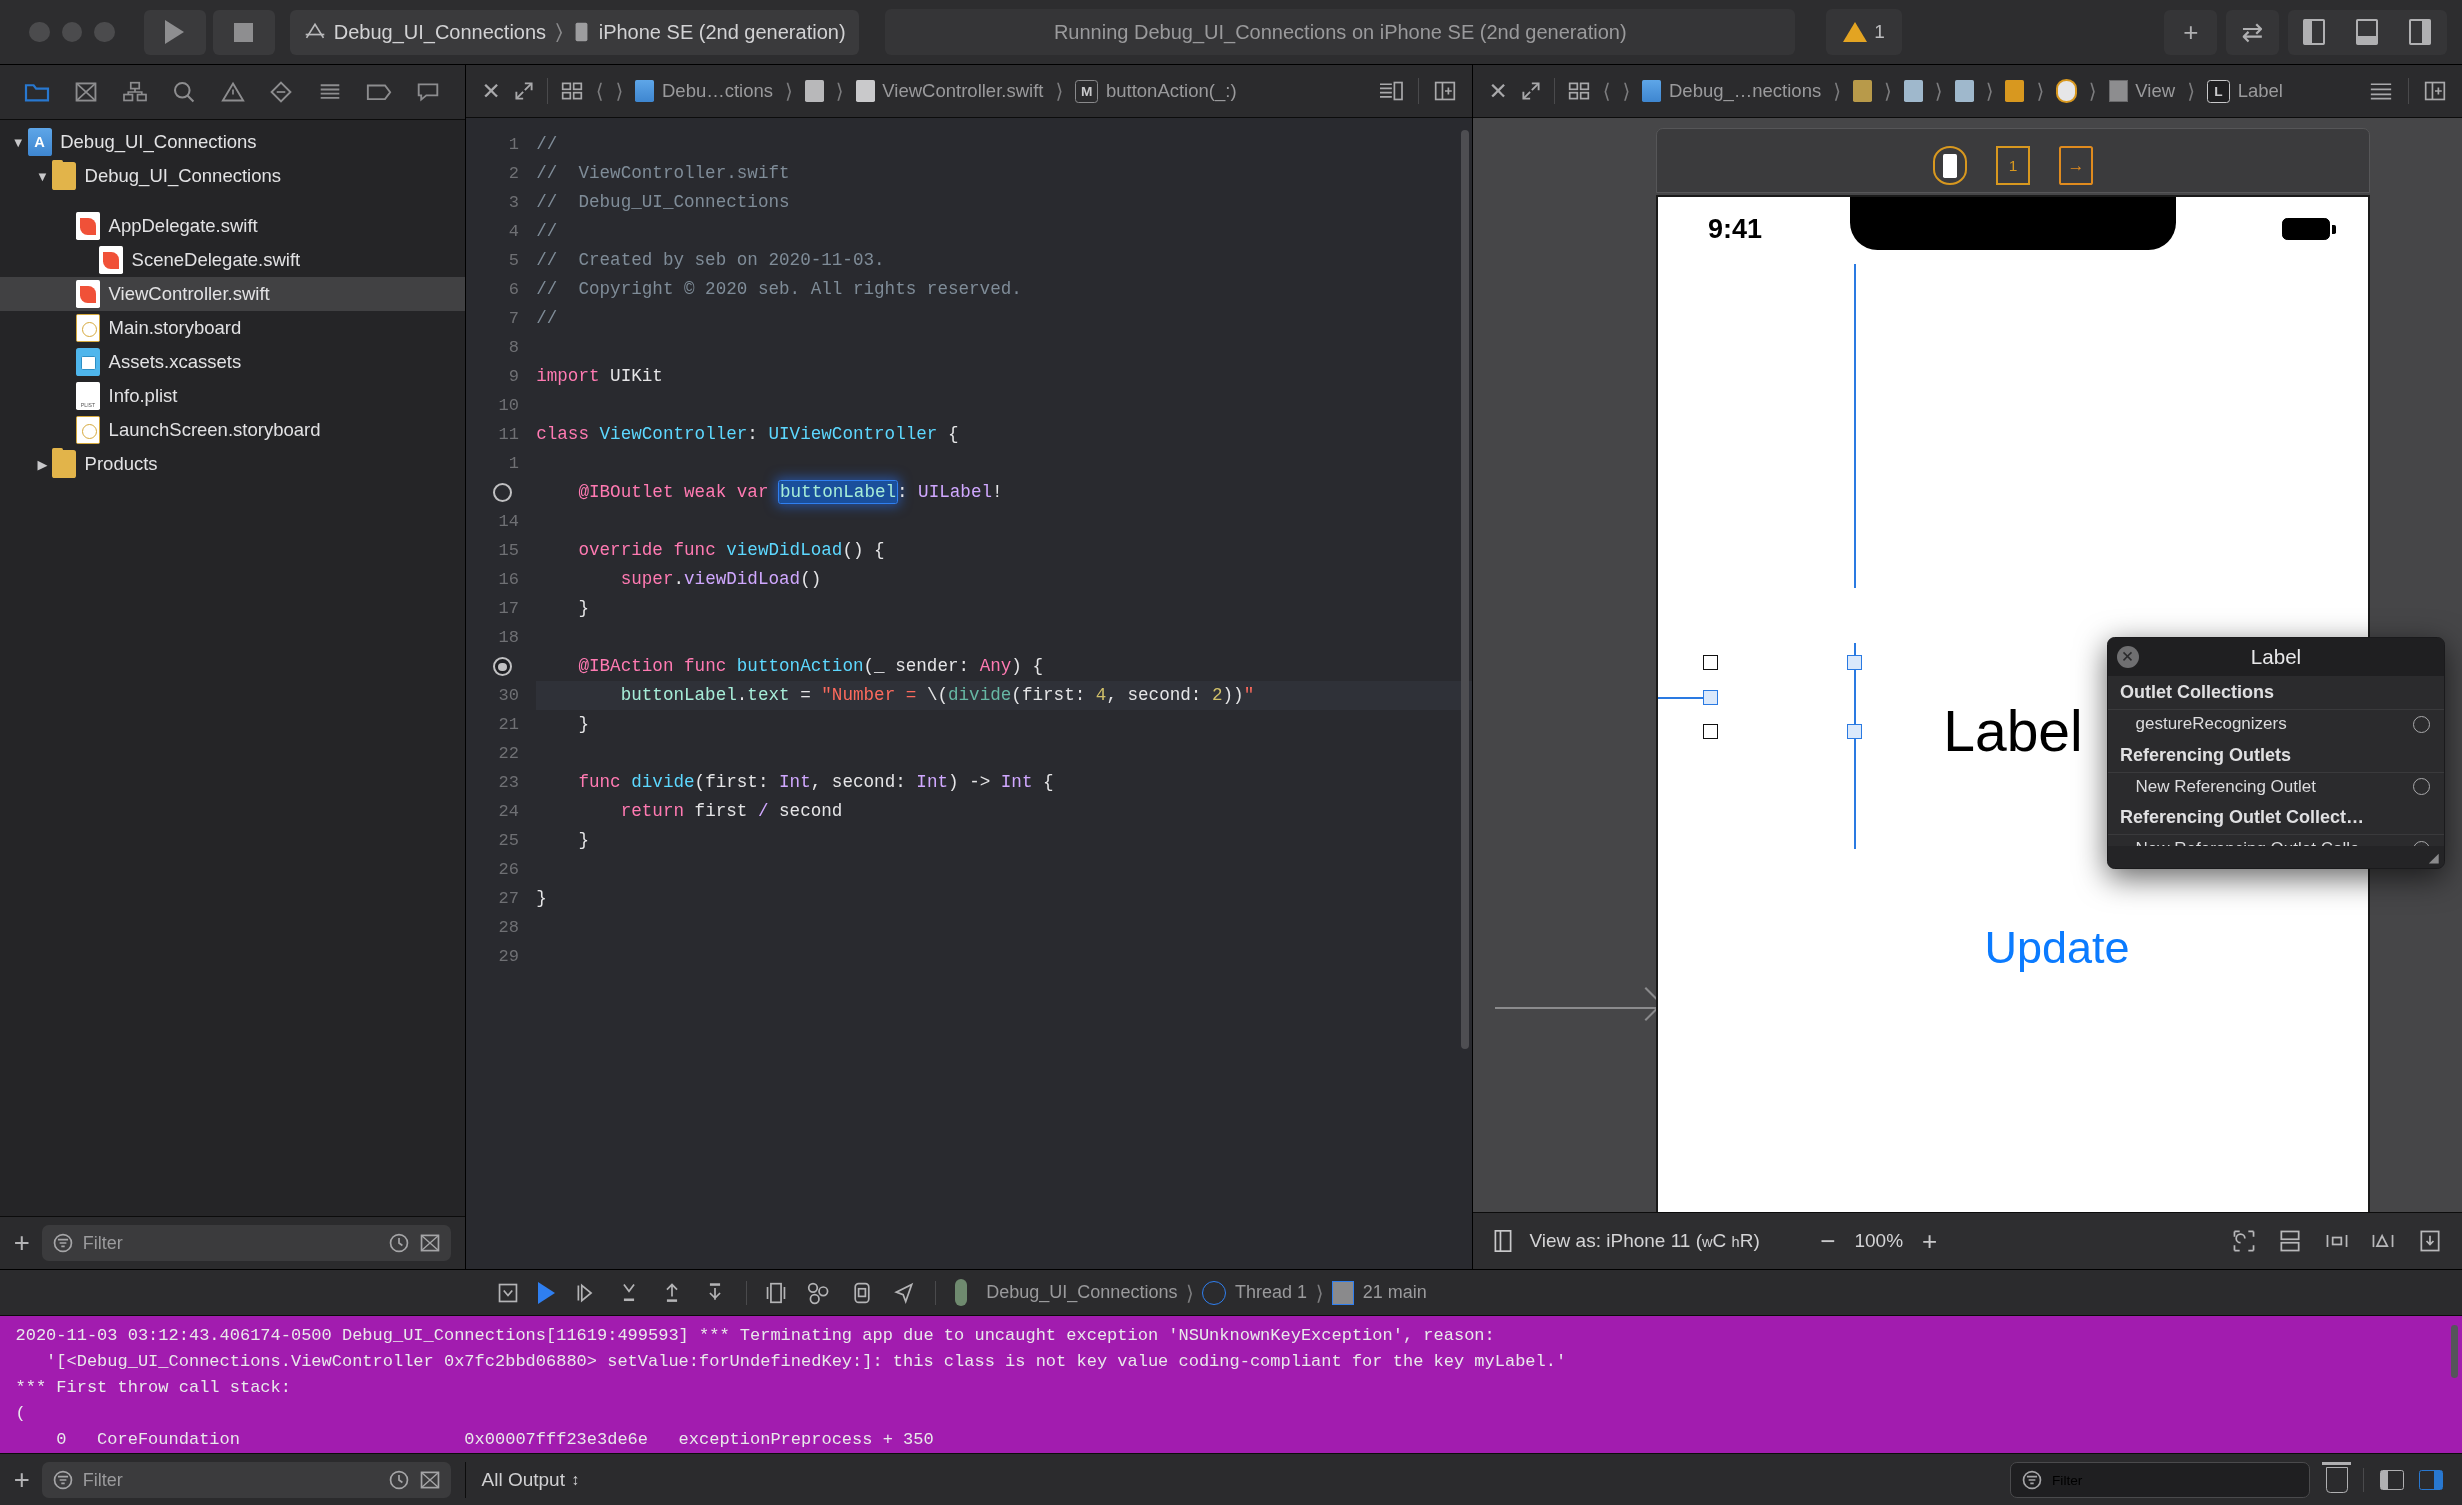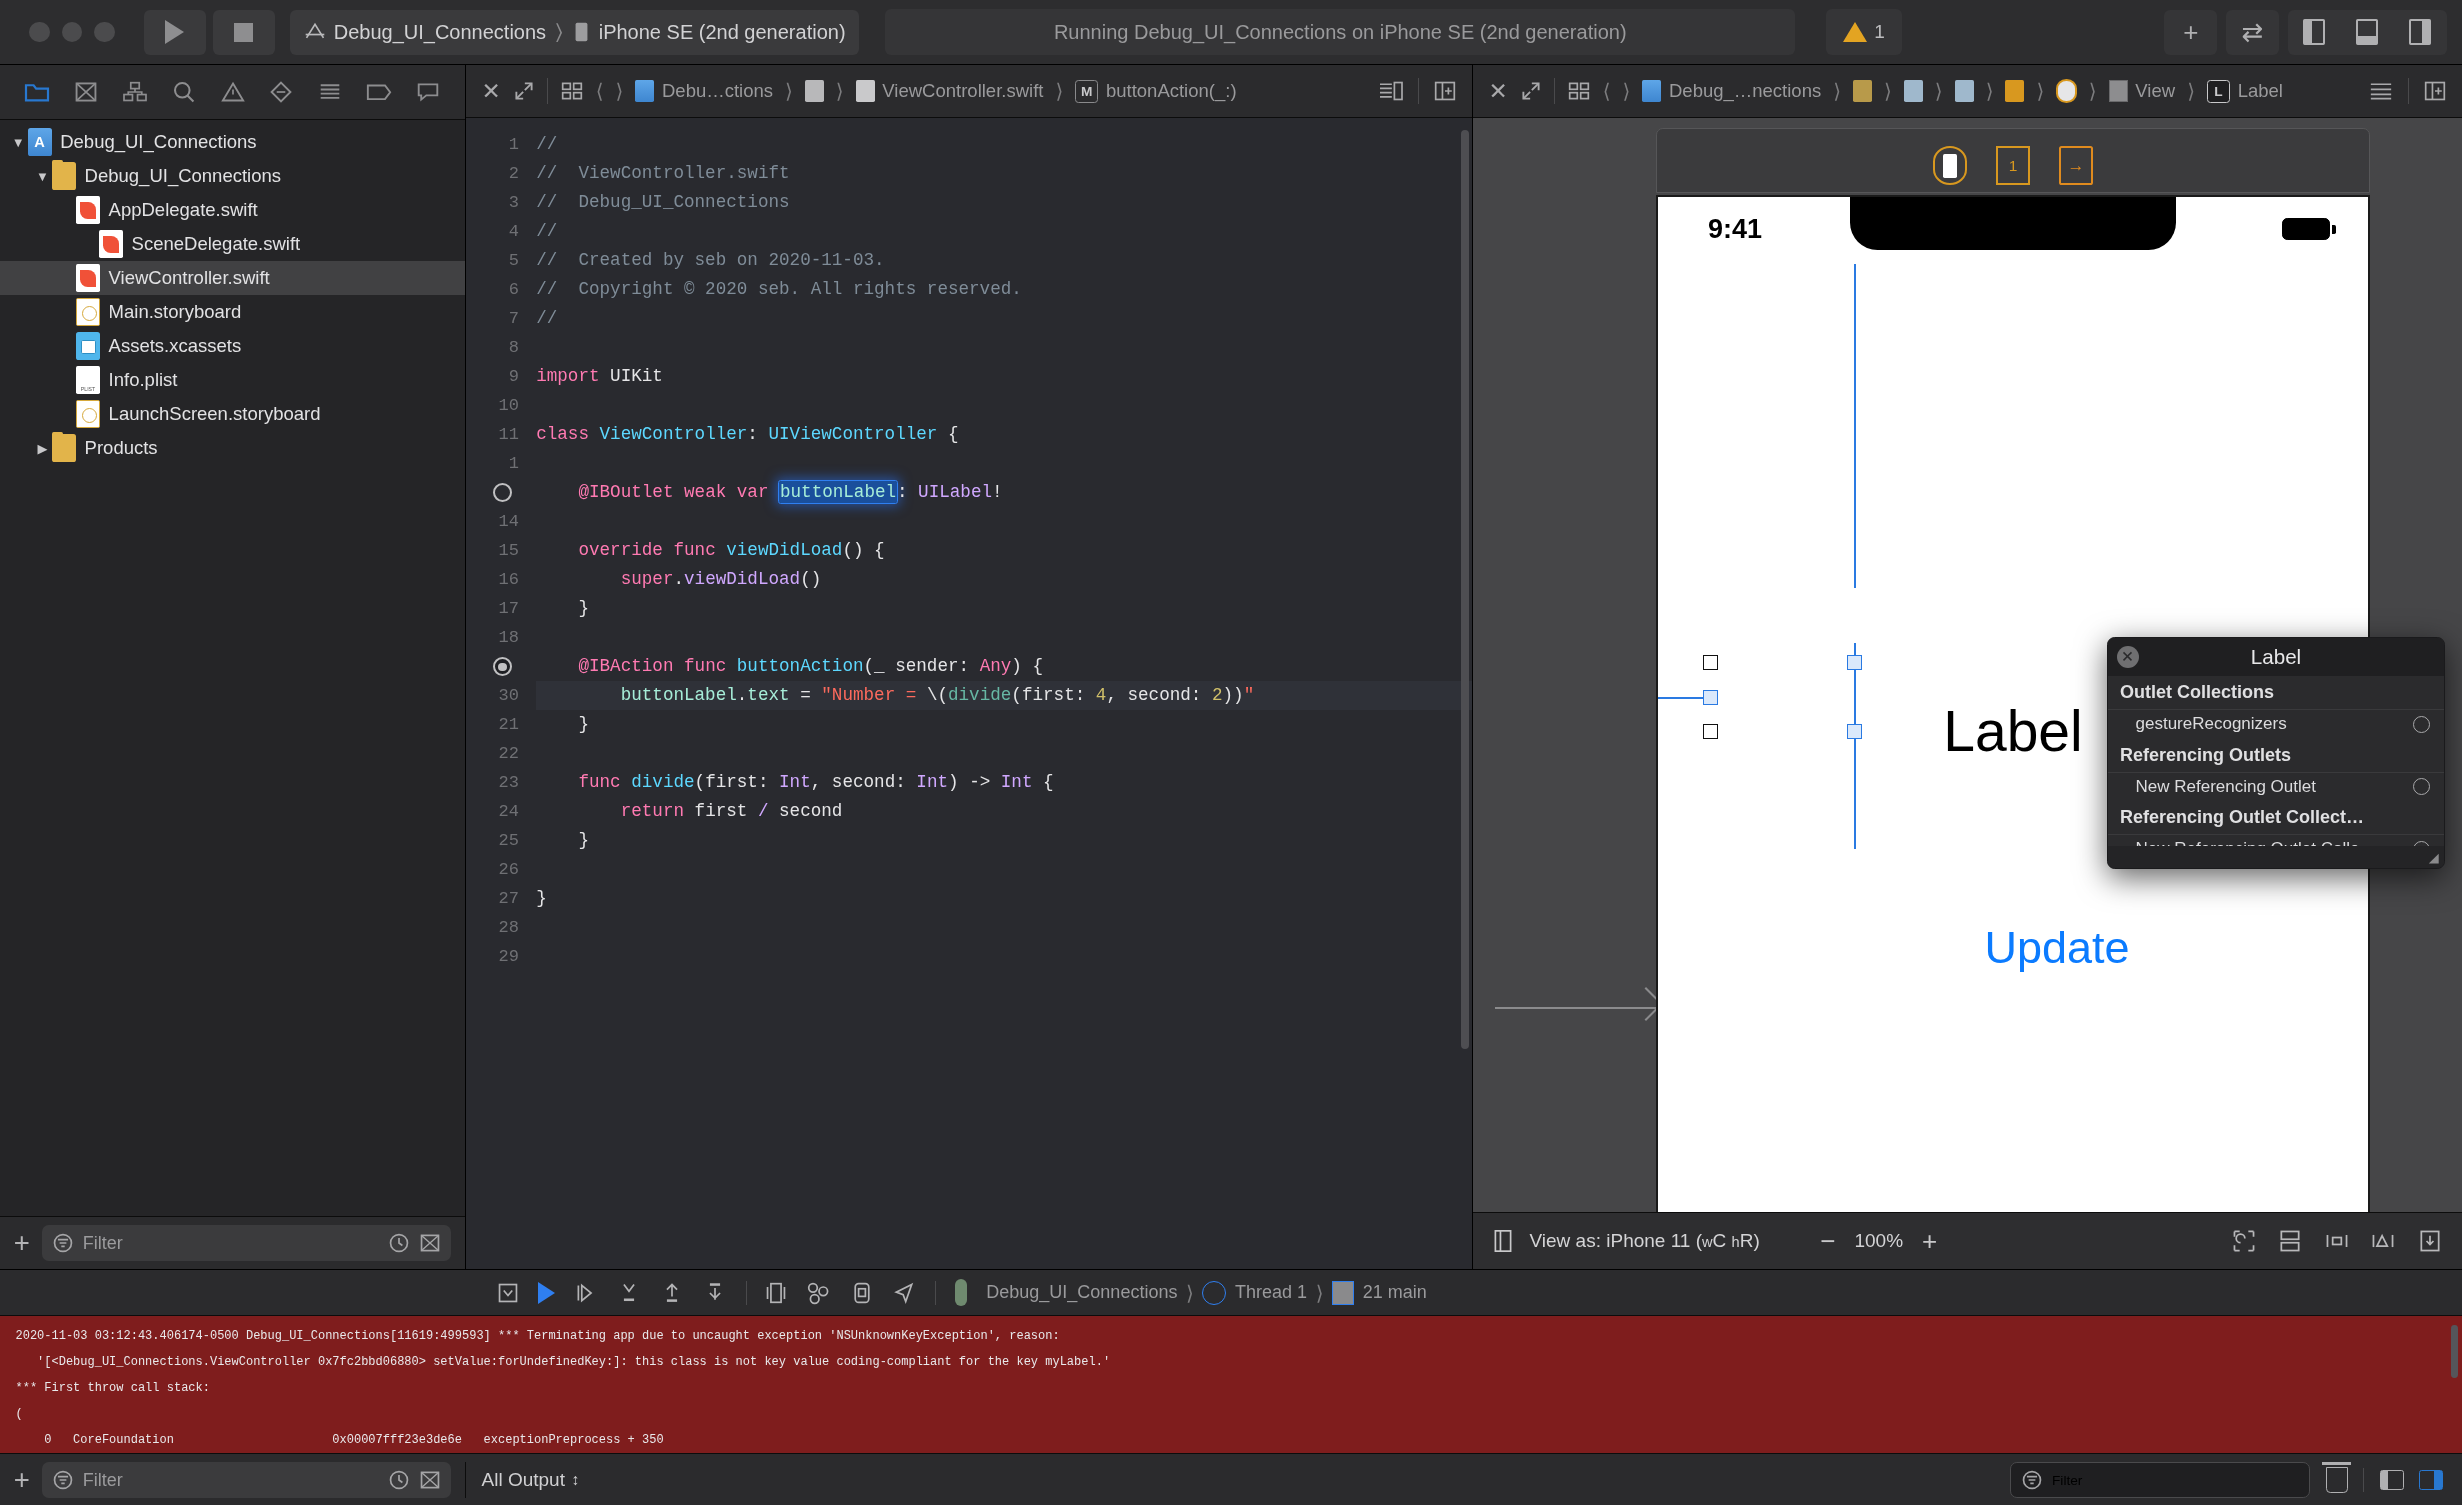--- a/index.html
+++ b/index.html
@@ -359,23 +359,23 @@
     border-left: 17px solid #2f7ff0;
     border-top: 11px solid transparent;
     border-bottom: 11px solid transparent;
   }
   .proc-pill { width: 12px; height: 27.5px; border-radius: 6px; background: #6f8a6f; }
   .dbg-crumbs { display: flex; align-items: center; gap: 8.6px; color: #9a9a9c; font-size: 18px; }
   .thread-ic { width: 24px; height: 24px; border-radius: 50%; border: 1.7px solid #2f7ff0; }
   .frame-ic { width: 22px; height: 24px; background: #8a8a8c; border: 1.7px solid #2f7ff0; }
 
   .console {
-    flex: 1; background: #7f1d1d;
+    flex: 1; background: #a21caf;
     font-family: "Liberation Mono", monospace;
-    font-size: 12px; color: #e9e9eb;
+    font-size: 17px; color: #e9e9eb;
     padding: 6.9px 15.5px 0 15.5px;
     white-space: pre; overflow: hidden;
     position: relative; line-height: 26px;
   }
   .console-scroll {
     position: absolute; right: 4.3px; top: 8.6px; width: 6.9px; height: 53px;
     border-radius: 3.4px; background: #55555a;
   }
 
   .bottom-bar {
@@ -523,21 +523,21 @@
           <div class="tree-row" style="padding-left: 8.6px;">
             <span class="disc">▼</span>
             <span class="tree-icon ic-proj"></span>
             <span>Debug_UI_Connections</span>
           </div>
           <div class="tree-row" style="padding-left: 33px;">
             <span class="disc">▼</span>
             <span class="tree-icon ic-folder"></span>
             <span>Debug_UI_Connections</span>
           </div>
-          <div class="tree-row" style="padding-left: 57px;">
+          <div class="tree-row" style="padding-left: 57px; margin-top: 16px;">
             <span class="disc"></span>
             <span class="tree-icon ic-swift"></span>
             <span>AppDelegate.swift</span>
           </div>
           <div class="tree-row" style="padding-left: 80px;">
             <span class="disc"></span>
             <span class="tree-icon ic-swift"></span>
             <span>SceneDelegate.swift</span>
           </div>
           <div class="tree-row selected" style="padding-left: 57px;">

